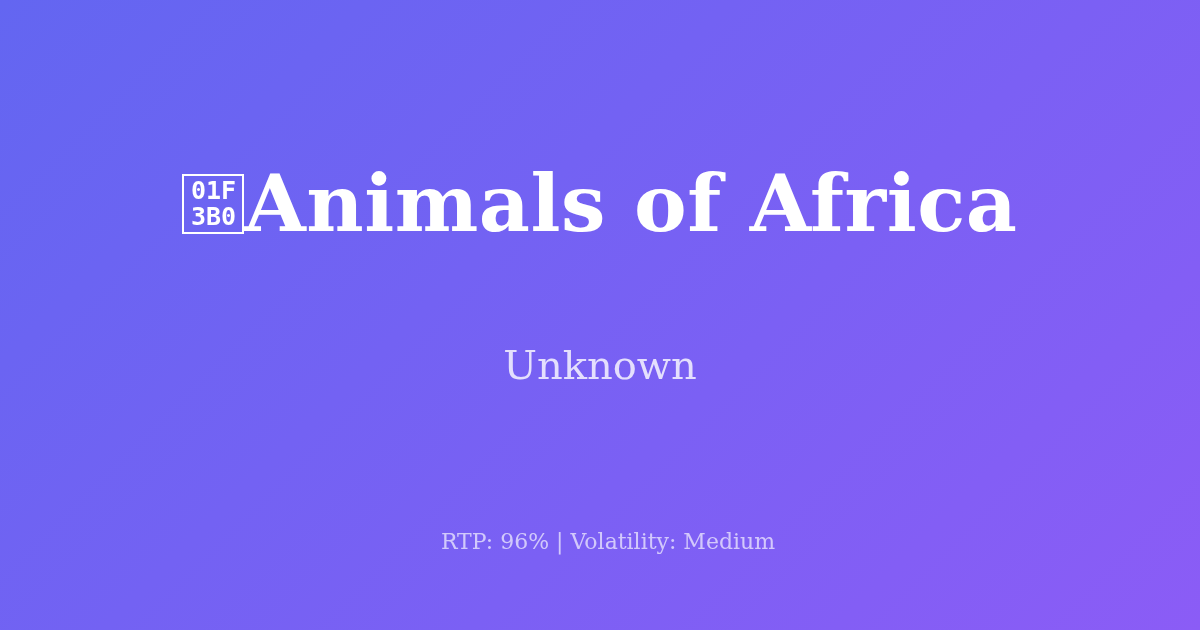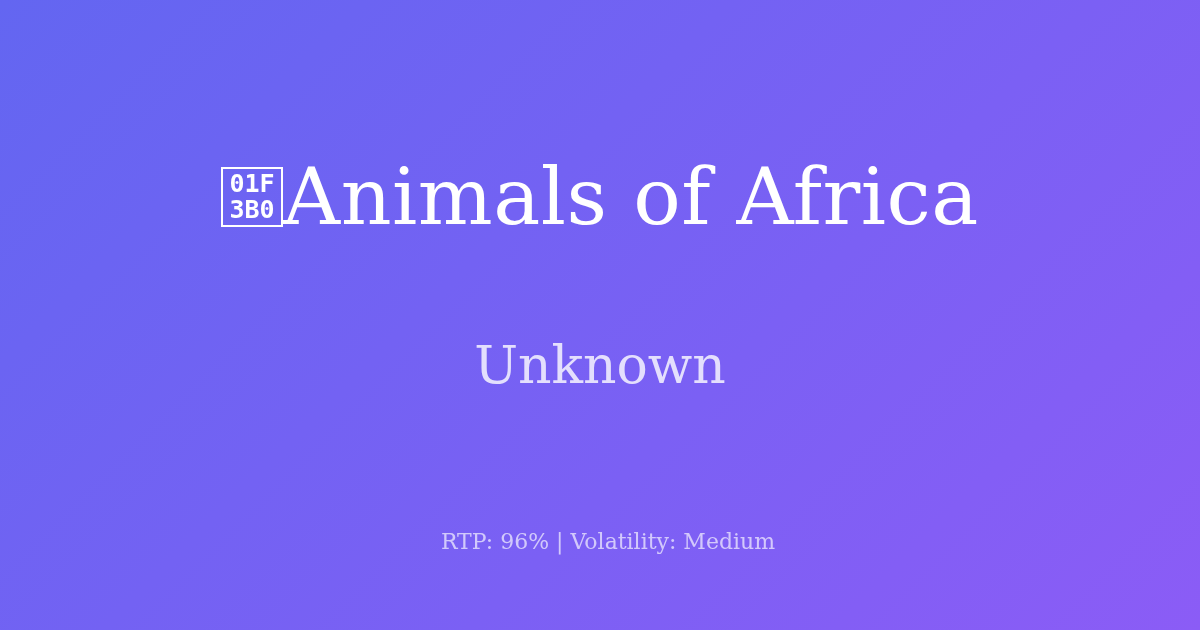--- a/index.html
+++ b/index.html
@@ -68,33 +68,33 @@
     flex: none;
     padding: 0 1px;
   }
   .tofu-glyph .tofu-row {
     display: block;
     white-space: pre;
   }
 
   .title-text {
     font-family: "DejaVu Serif", "Liberation Serif", serif;
-    font-weight: 400;
+    font-weight: 700;
     font-size: 79px;
     line-height: 1.02;
     color: #ffffff;
     white-space: nowrap;
     letter-spacing: 0.5px;
   }
 
   .subtitle {
     margin-top: 44px;
     font-family: "DejaVu Serif", "Liberation Serif", serif;
     font-weight: 400;
-    font-size: 52px;
+    font-size: 40px;
     line-height: 1.2;
     color: rgba(255, 255, 255, 0.80);
     text-align: center;
     white-space: nowrap;
   }
 
   
   .footer-meta {
     position: absolute;
     left: 0;

